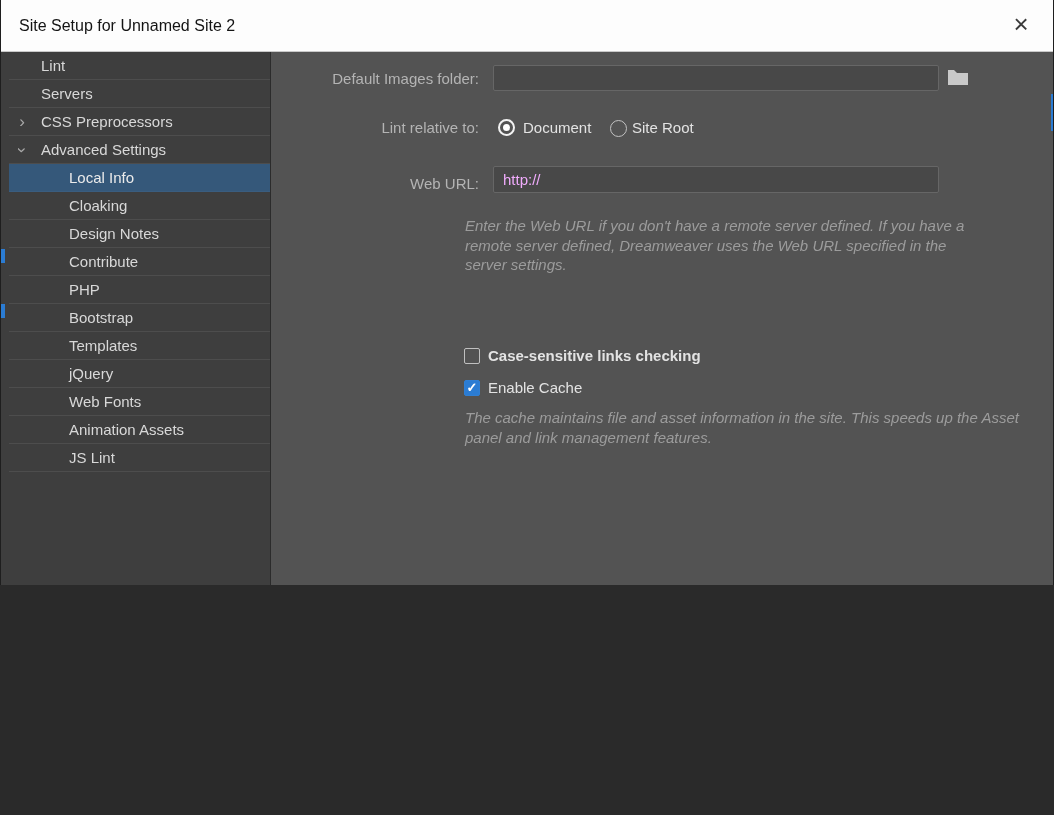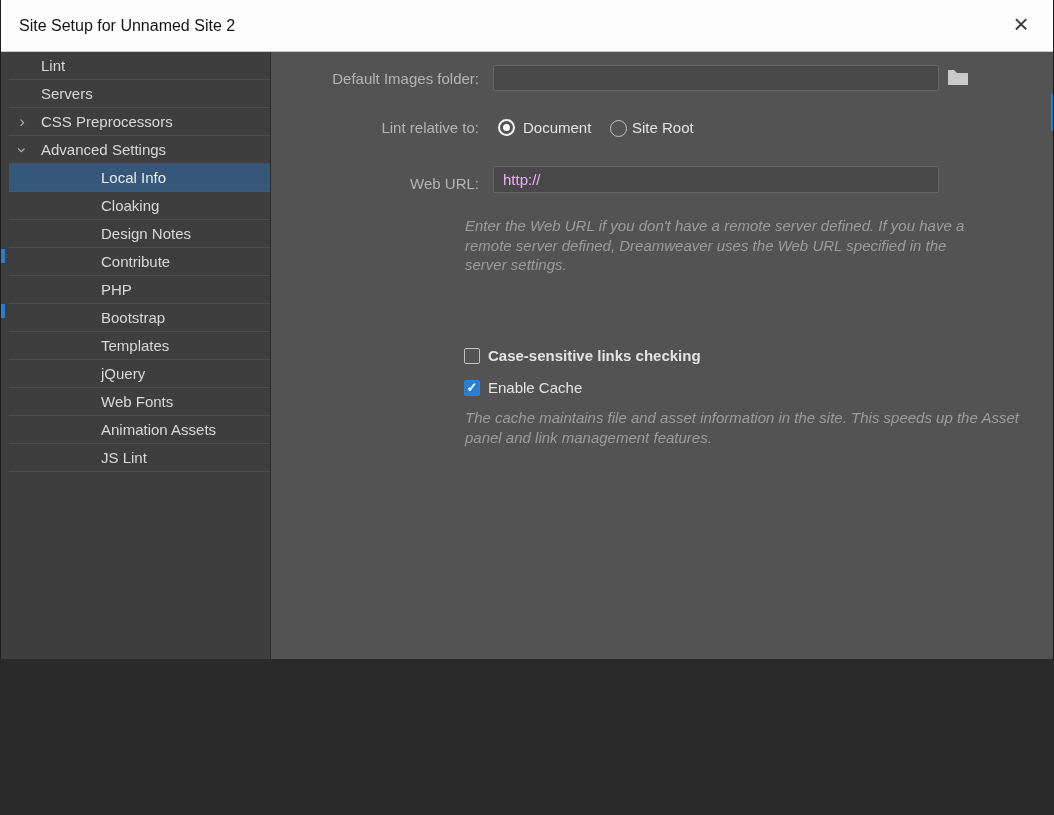--- a/index.html
+++ b/index.html
@@ -1,18 +1,18 @@
 <!DOCTYPE html>
 <html><head>
 <meta charset="utf-8">
 <style>
   * { box-sizing: border-box; margin: 0; padding: 0; }
   body { background: #2a2a2a; font-family: "Liberation Sans", sans-serif; }
   #app {
-    position: relative; width: 1054px; height: 659px;
+    position: relative; width: 1054px; height: 585px;
     background: #535353; overflow: hidden;
     border-left: 1px solid #1e1e1e; border-right: 1px solid #1e1e1e;
   }
 
   
   .titlebar {
     position: absolute; left: 0; top: 0; width: 100%; height: 52px;
     background: #fdfdfd; border-bottom: 1px solid #c9c9c9; z-index: 6;
   }
   .title {
@@ -29,21 +29,21 @@
   .sidebar {
     position: absolute; left: 0; top: 52px; width: 270px; height: 763px;
     background: #3e3e3e; border-right: 1px solid #2b2b2b;
   }
   .sb-row {
     position: relative; height: 28px; line-height: 28px; margin-left: 8px;
     border-bottom: 1px solid #4d4d4d; color: #d8d8d8; font-size: 15px;
     cursor: pointer; white-space: nowrap;
   }
   .sb-row.level0 { padding-left: 32px; }
-  .sb-row.level1 { padding-left: 92px; }
+  .sb-row.level1 { padding-left: 60px; }
   .sb-row.selected { background: #35587a; border-bottom-color: #3a5d7f; color: #ebebeb; }
   .chev {
     position: absolute; left: 5px; top: 0; width: 16px; height: 28px;
     line-height: 27px; text-align: center; font-size: 17px; color: #a8a8a8;
     display: inline-block;
   }
   .chev.expanded { transform: rotate(90deg); }
 
   
   .flabel { position: absolute; left: 270px; width: 208px; text-align: right; font-size: 15px; color: #b4b4b4; }

